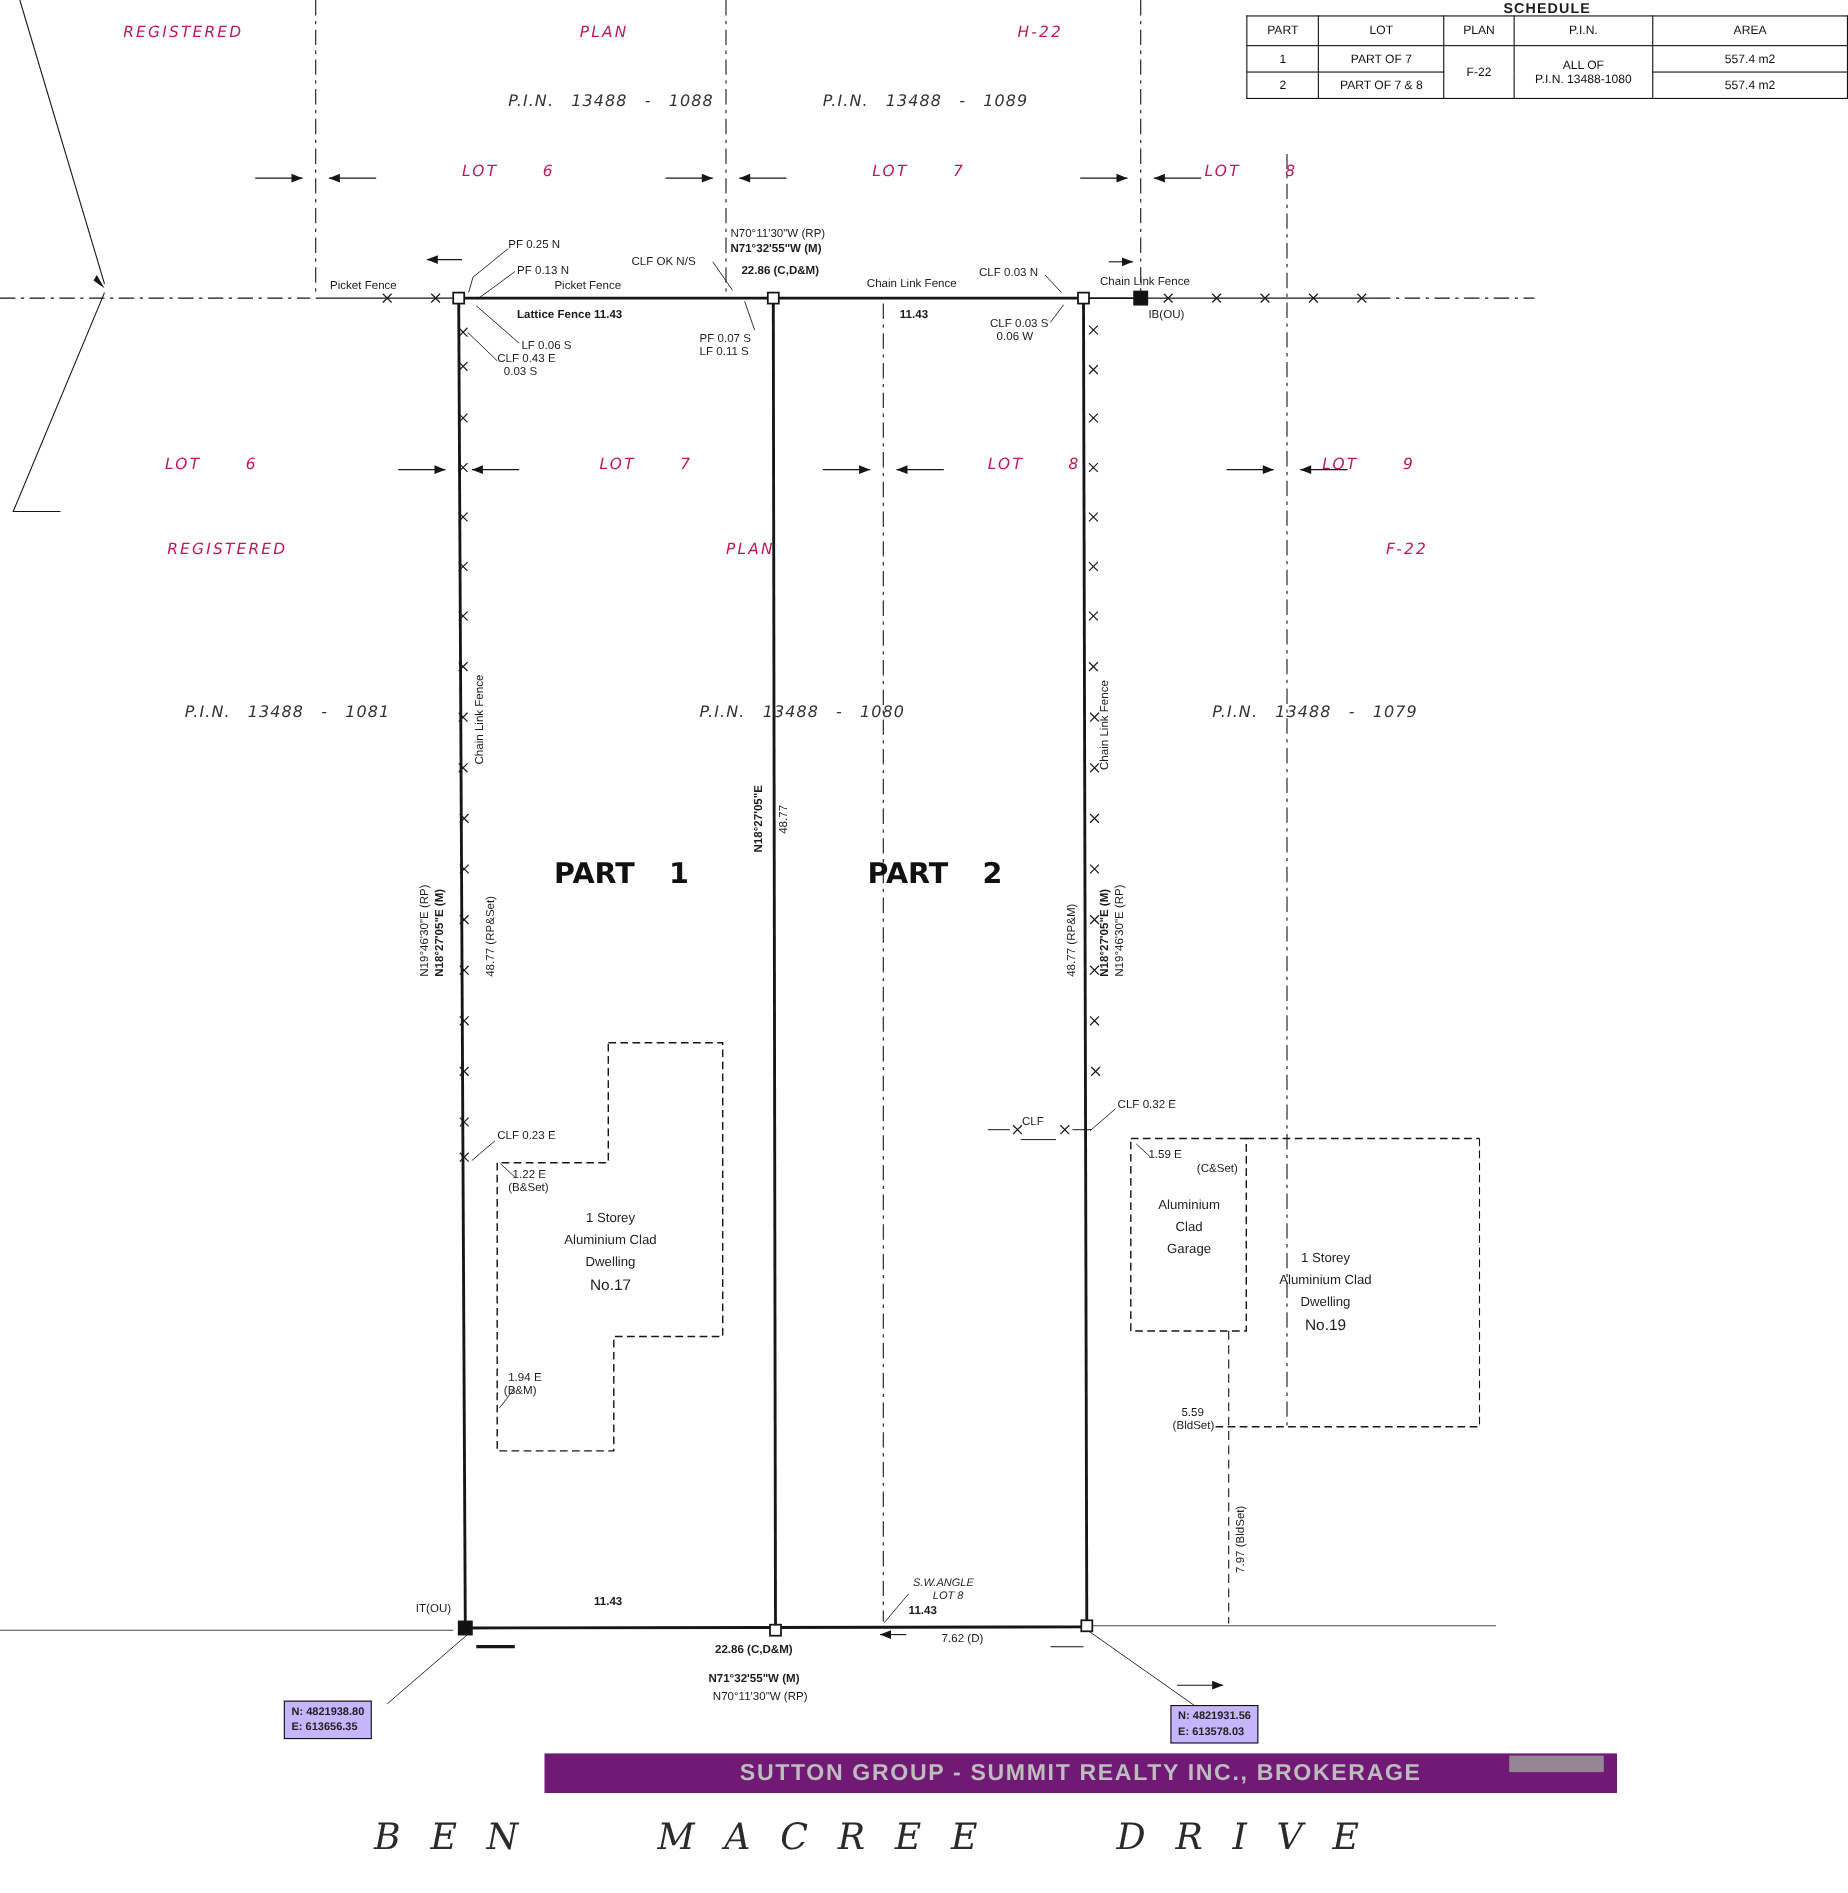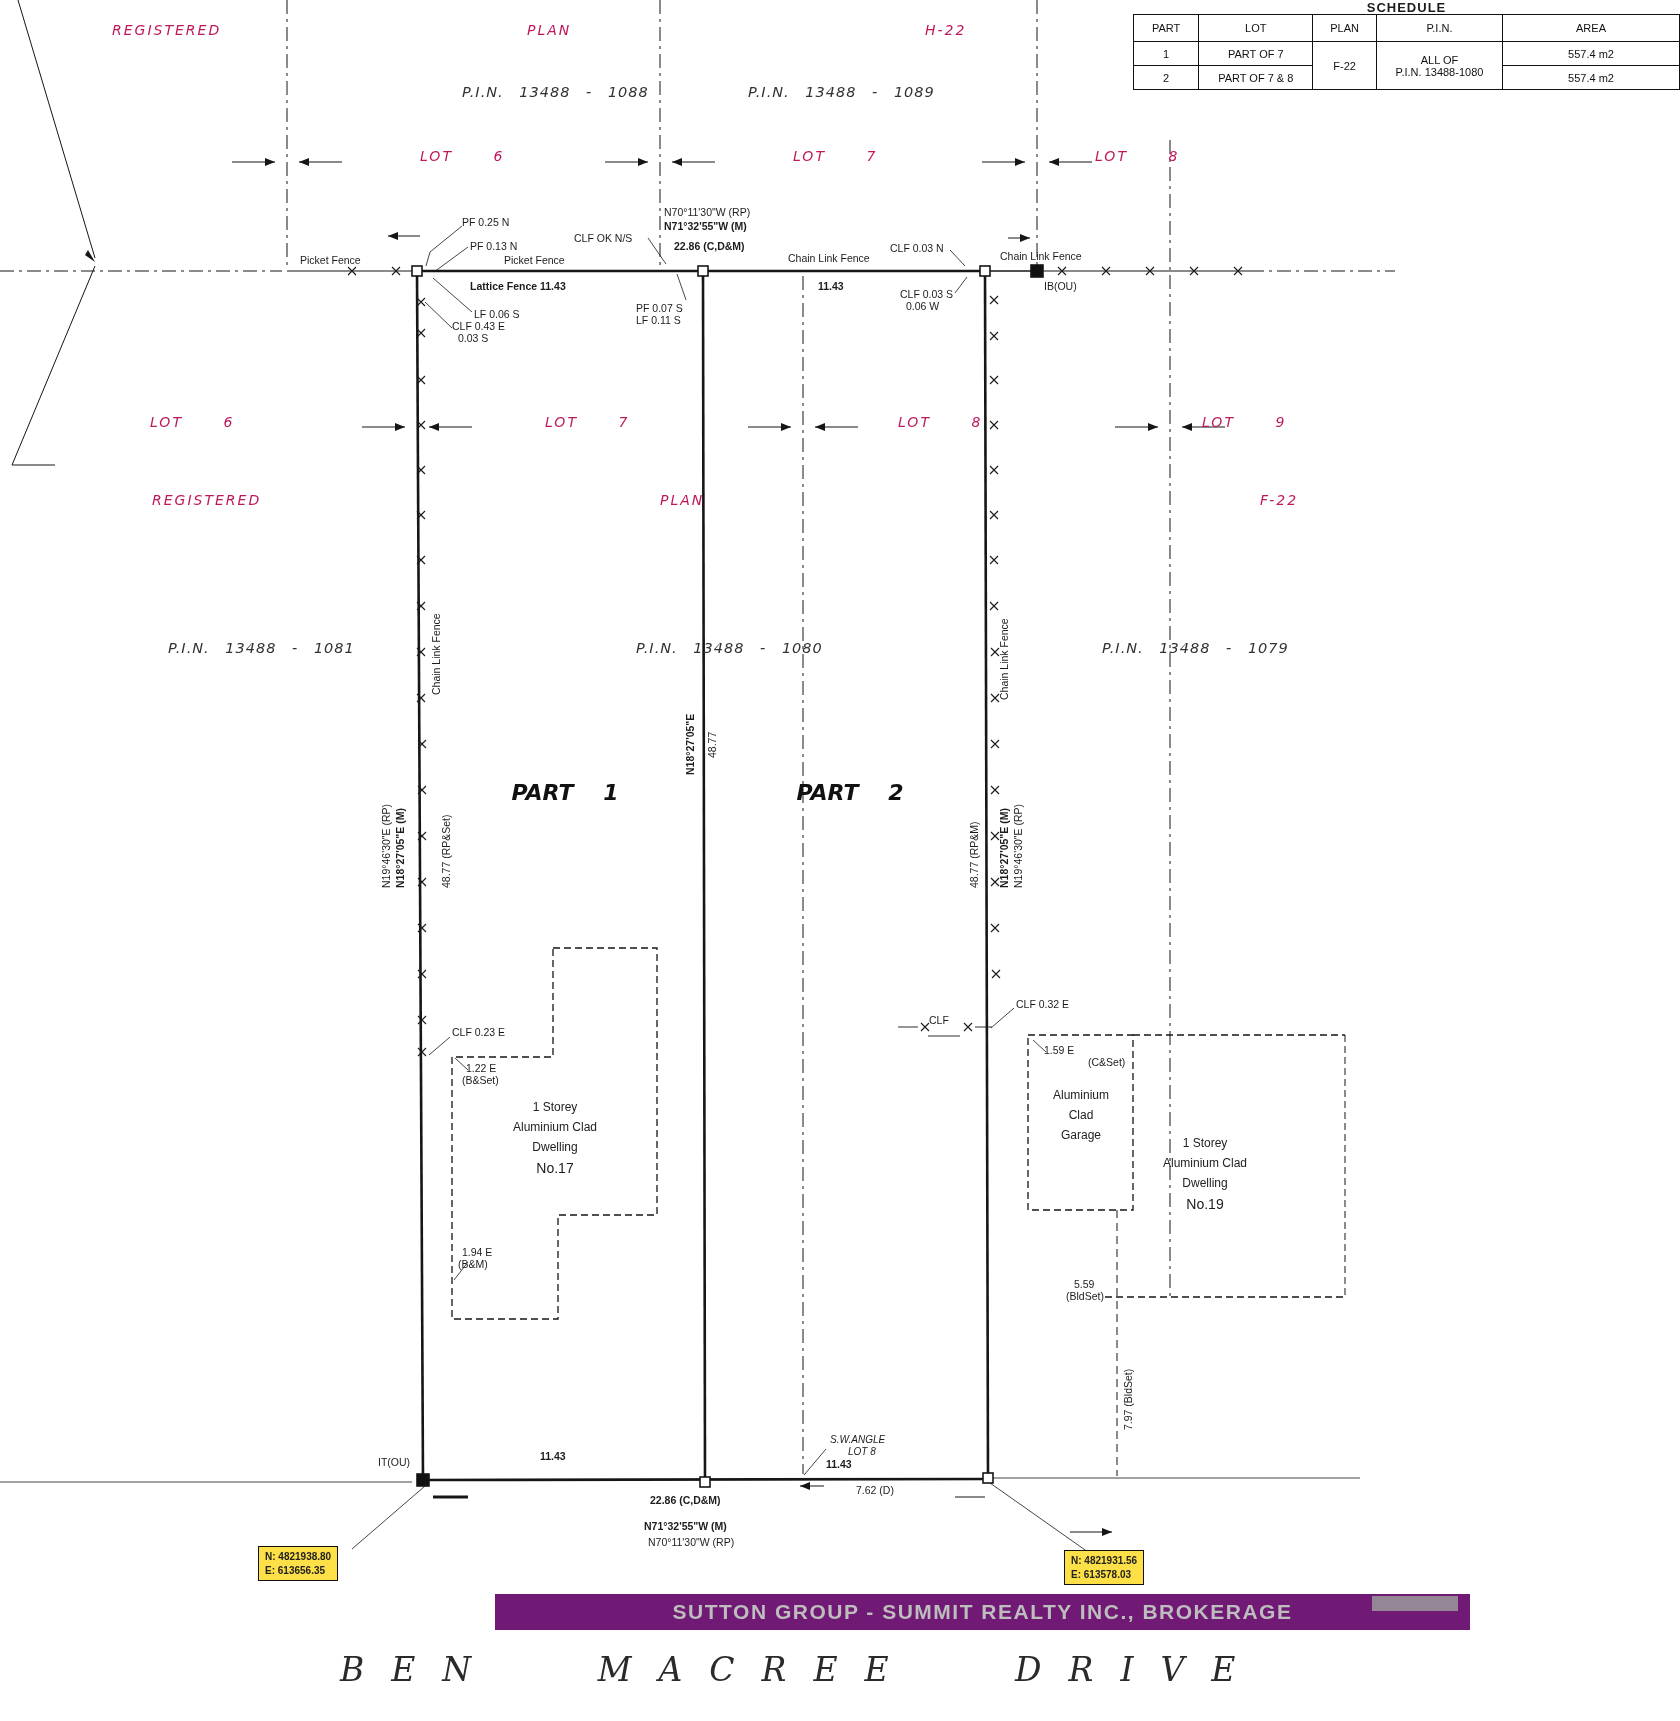--- a/index.html
+++ b/index.html
@@ -5,27 +5,27 @@
   html,body{margin:0;padding:0;background:#fff;}
   #plan{position:relative;width:1680px;height:1721px;background:#fff;overflow:hidden;
         font-family:"Liberation Sans",sans-serif;color:#1a1a1a;}
   #linework{position:absolute;left:0;top:0;}
   .lbl{position:absolute;white-space:nowrap;font-size:10.5px;color:#1c1c1c;}
   .b{font-weight:bold;}
   .ital{font-family:"DejaVu Sans",sans-serif;font-style:italic;font-size:14px;color:#be185d;
         letter-spacing:2px;word-spacing:34px;}
   .pin{font-family:"DejaVu Sans",sans-serif;font-style:italic;font-size:14.5px;color:#333;
        letter-spacing:1px;word-spacing:10px;}
-  .part{font-family:"DejaVu Sans",sans-serif;font-style:italic;font-weight:bold;font-size:22px;
+  .part{font-family:"DejaVu Sans",sans-serif;font-weight:bold;font-size:26px;
         word-spacing:22px;width:130px;text-align:center;color:#111;}
   .rot{position:absolute;white-space:nowrap;transform-origin:0 0;transform:rotate(-90deg);
        font-size:10.5px;color:#1c1c1c;}
   .ctr{text-align:center;}
   .bldg{font-size:12px;color:#222;}
-  .coordbox{position:absolute;border:1.3px solid #111;background:#fde047;padding:3px 6px;
+  .coordbox{position:absolute;border:1.3px solid #111;background:#c4b5fd;padding:3px 6px;
             font-size:10px;font-weight:bold;line-height:1.35;color:#222;}
   .sched{position:absolute;left:1133px;top:14px;border-collapse:collapse;}
   .sched td,.sched th{border:1.4px solid #111;font-size:11px;padding:1px 4px;text-align:center;
                       color:#111;background:#fff;}
   .sched th{height:24px;font-weight:normal;}
   .sched td{height:21px;}
   .wm{position:absolute;left:495px;top:1594px;width:975px;height:36px;background:#701a75;
       display:flex;align-items:center;justify-content:center;}
   .wm span{font-size:21px;font-weight:bold;color:#bdbdbd;letter-spacing:1.5px;}
   .wmdark{position:absolute;right:12px;top:2px;width:86px;height:15px;background:#9a9a9a;opacity:.85;}

